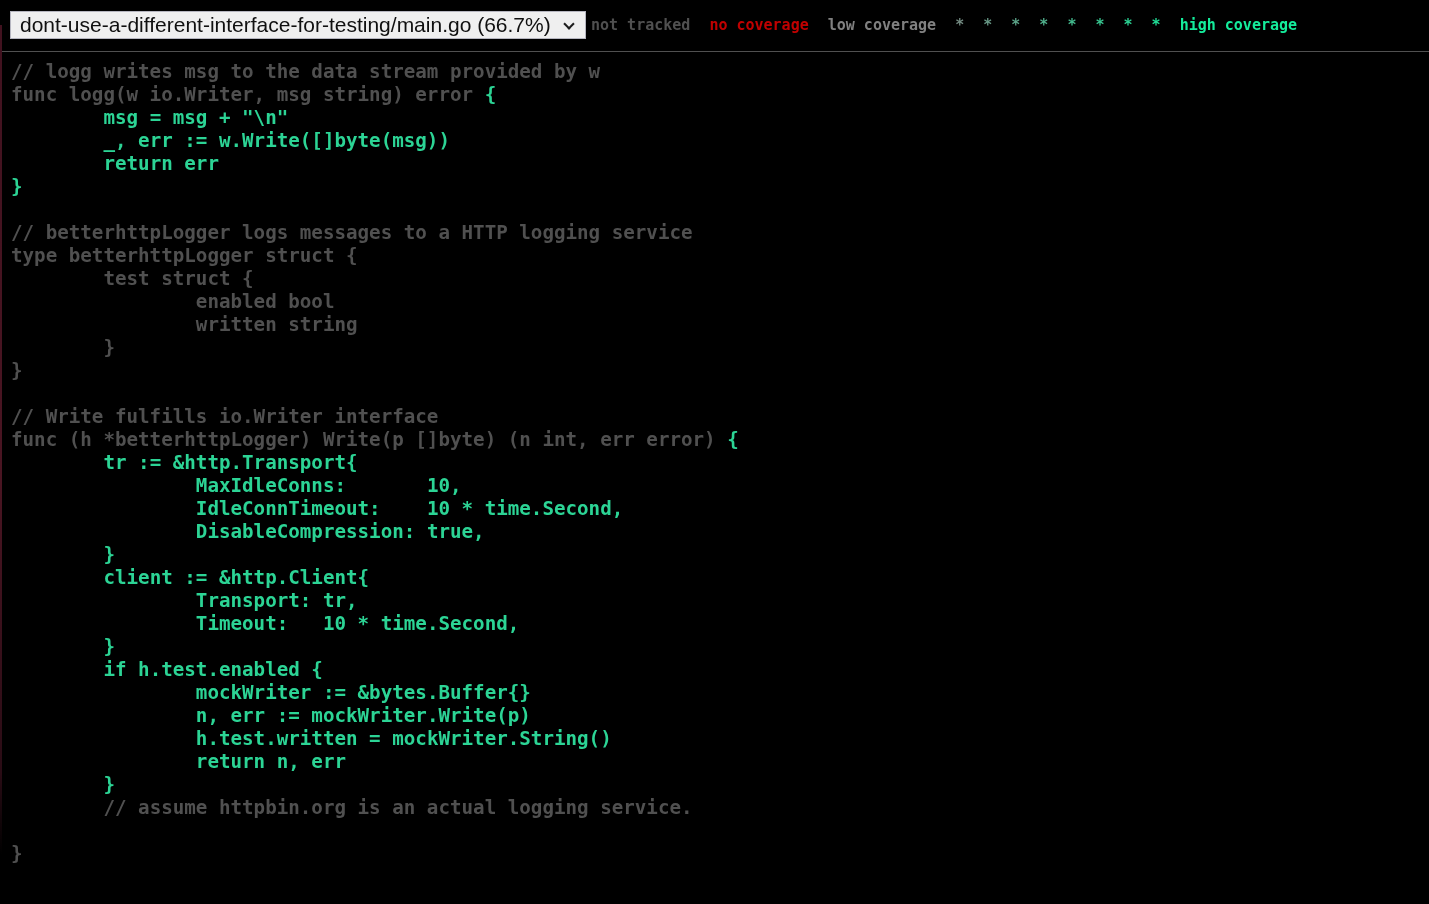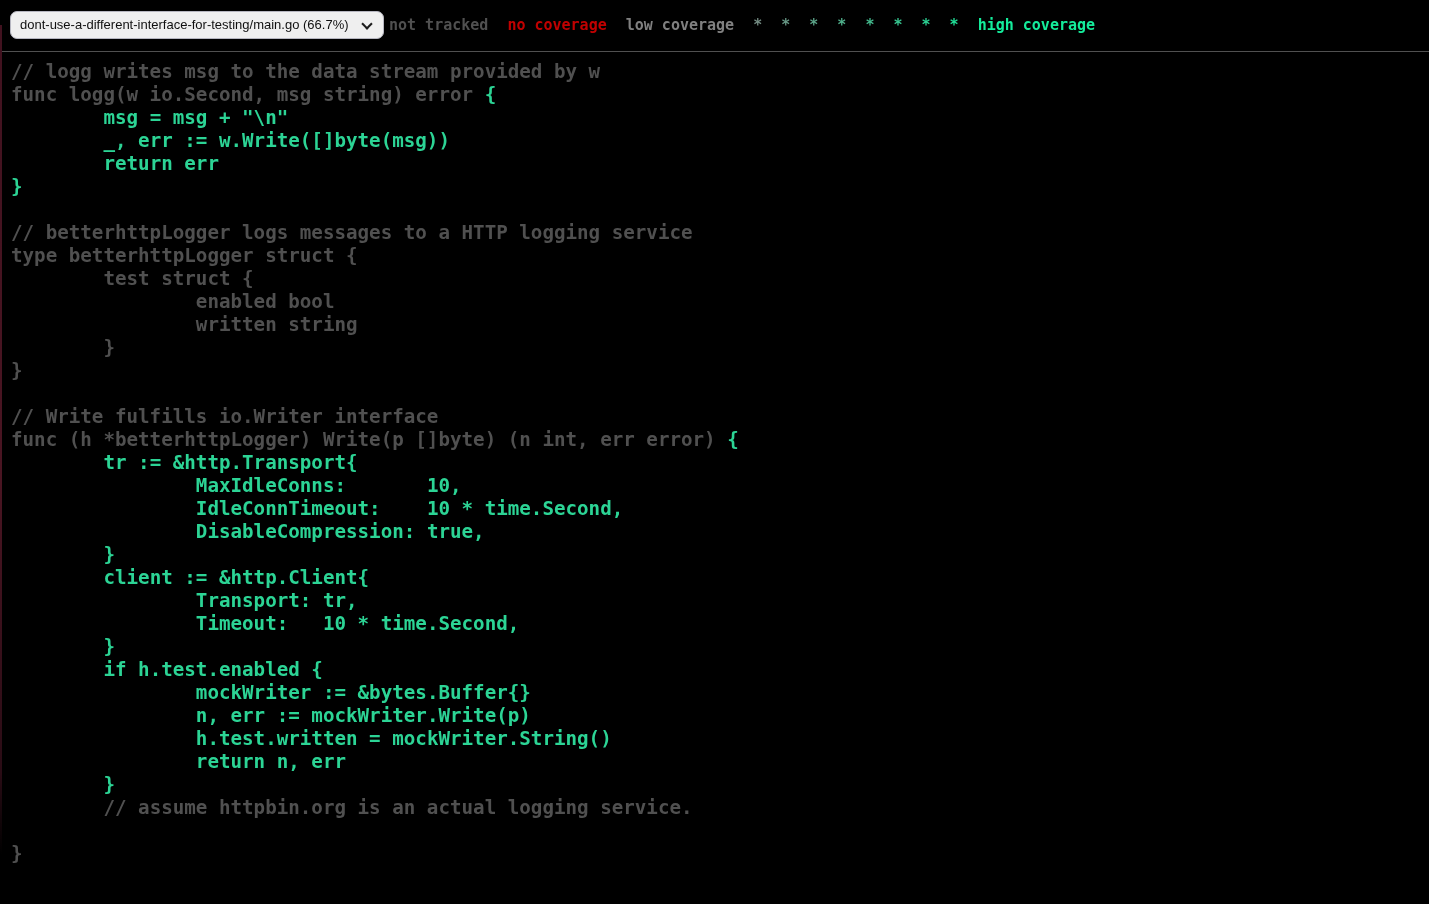--- a/index.html
+++ b/index.html
@@ -29,25 +29,25 @@
   #nav, #legend { float: left; }
   #nav { margin-top: 11px; margin-left: 10px; }
   #legend { margin-top: 14px; font-size: 15px; line-height: 23px; }
   #legend span { margin: 0 5px; white-space: pre; }
 
   .select-wrap { position: relative; display: inline-block; }
   #files {
     -webkit-appearance: none;
     appearance: none;
     font-family: "Liberation Sans", "DejaVu Sans", sans-serif;
-    font-size: 13px;
+    font-size: 21px;
     color: #101010;
     background: #efefef;
     border: 1px solid #b6b6c0;
-    border-radius: 7px;
+    border-radius: 0;
     height: 28px;
     padding: 1px 34px 2px 9px;
     outline: none;
   }
   .chev {
     position: absolute;
     right: 13px;
     top: 9px;
     width: 8px;
     height: 8px;
@@ -106,21 +106,21 @@
         <option>dont-use-a-different-interface-for-testing/main.go (66.7%)</option>
       </select>
       <span class="chev"></span>
     </span>
   </div>
   <div id="legend"><span class="covna">not tracked</span> <span class="cov0">no coverage</span> <span class="cov1">low coverage</span> <span class="cov2">*</span> <span class="cov3">*</span> <span class="cov4">*</span> <span class="cov5">*</span> <span class="cov6">*</span> <span class="cov7">*</span> <span class="cov8">*</span> <span class="cov9">*</span> <span class="cov10">high coverage</span> </div>
 </div>
 
 <div id="content">
   <pre class="file"><span class="covna">// logg writes msg to the data stream provided by w
-func logg(w io.Second, msg string) error </span><span class="cov8">{
+func logg(w io.Writer, msg string) error </span><span class="cov8">{
 	msg = msg + "\n"
 	_, err := w.Write([]byte(msg))
 	return err
 }</span><span class="covna">
 
 // betterhttpLogger logs messages to a HTTP logging service
 type betterhttpLogger struct {
 	test struct {
 		enabled bool
 		written string

